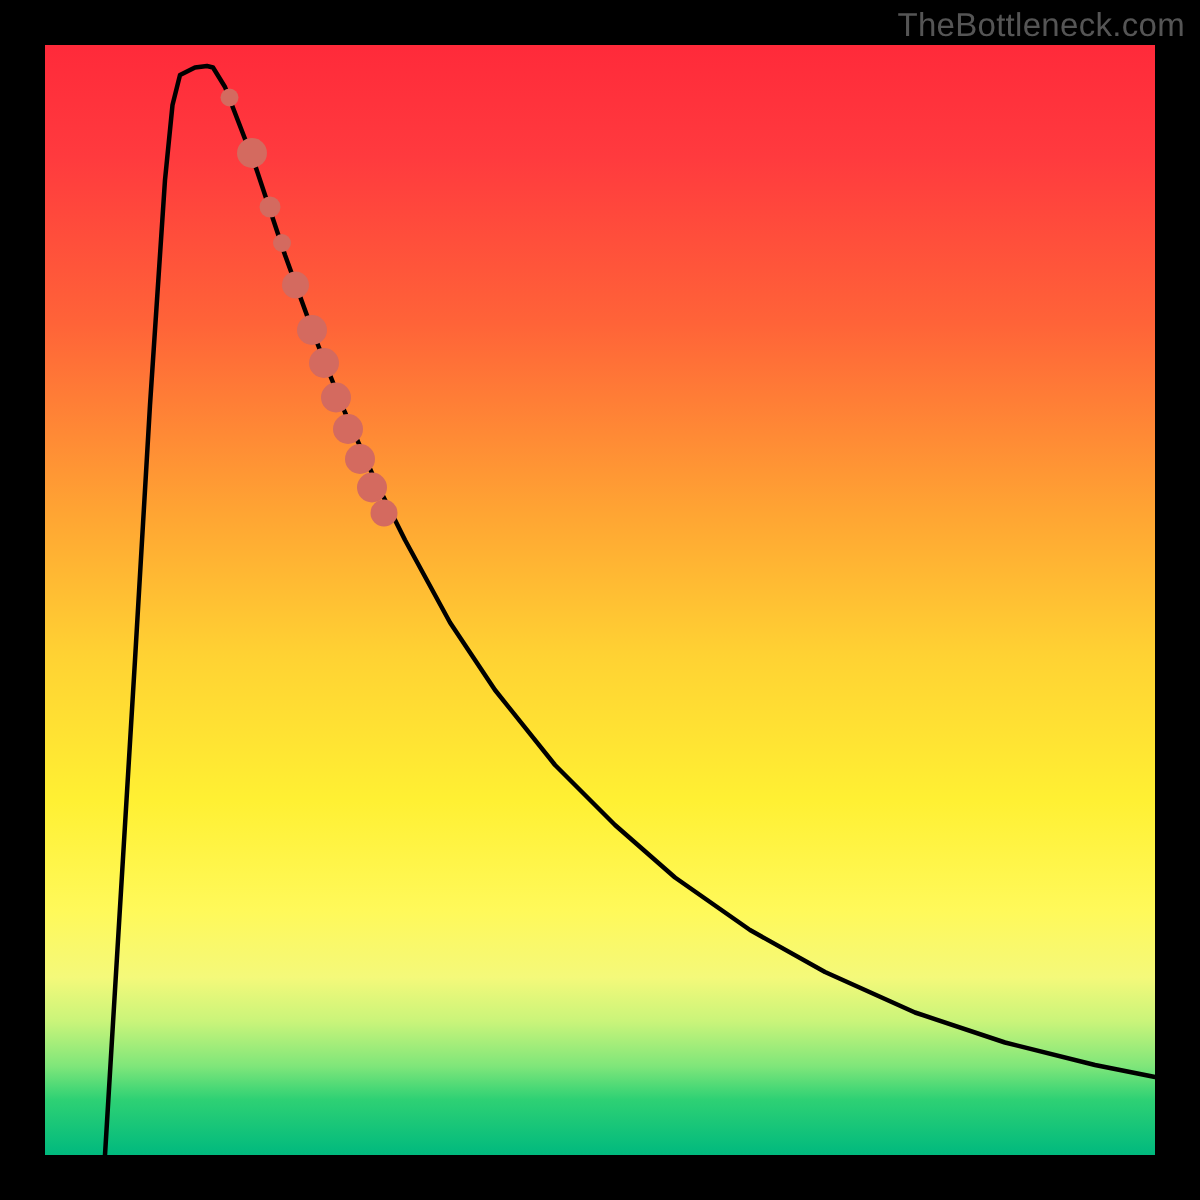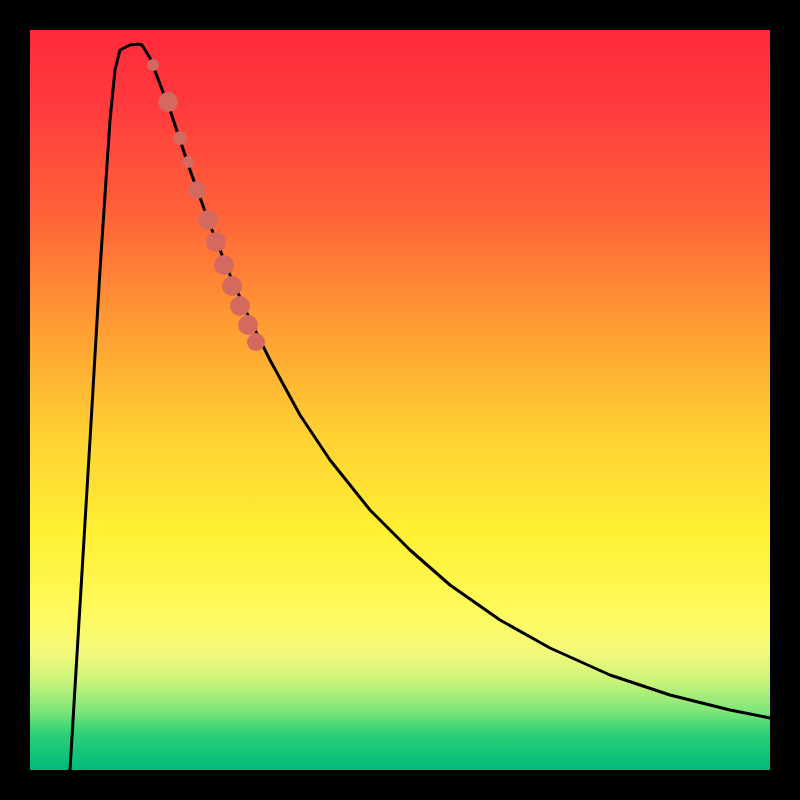--- a/index.html
+++ b/index.html
@@ -73,13 +73,14 @@
           <circle cx="178" cy="190" r="10" fill="#d46a5f"></circle>
           <circle cx="186" cy="212" r="10" fill="#d46a5f"></circle>
           <circle cx="194" cy="235" r="10" fill="#d46a5f"></circle>
           <circle cx="202" cy="256" r="10" fill="#d46a5f"></circle>
           <circle cx="210" cy="276" r="10" fill="#d46a5f"></circle>
           <circle cx="218" cy="295" r="10" fill="#d46a5f"></circle>
           <circle cx="226" cy="312" r="9" fill="#d46a5f"></circle>
         </g>
     </svg>
   </div>
+  <div class="attrib">TheBottleneck.com</div>
 </div>
 
 </body></html>

